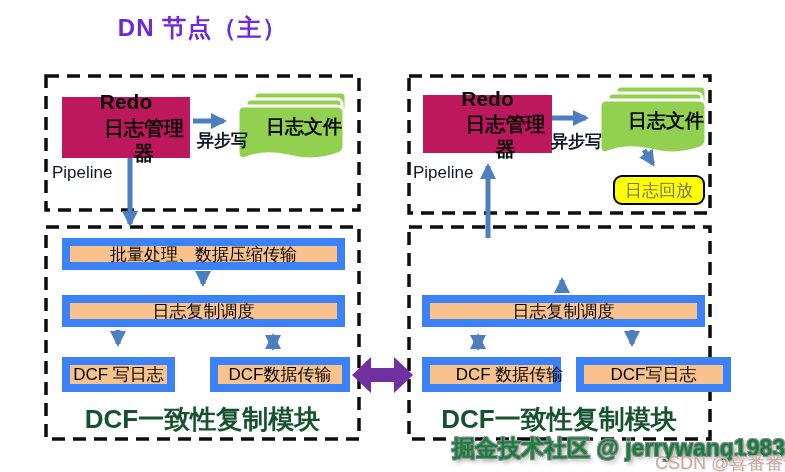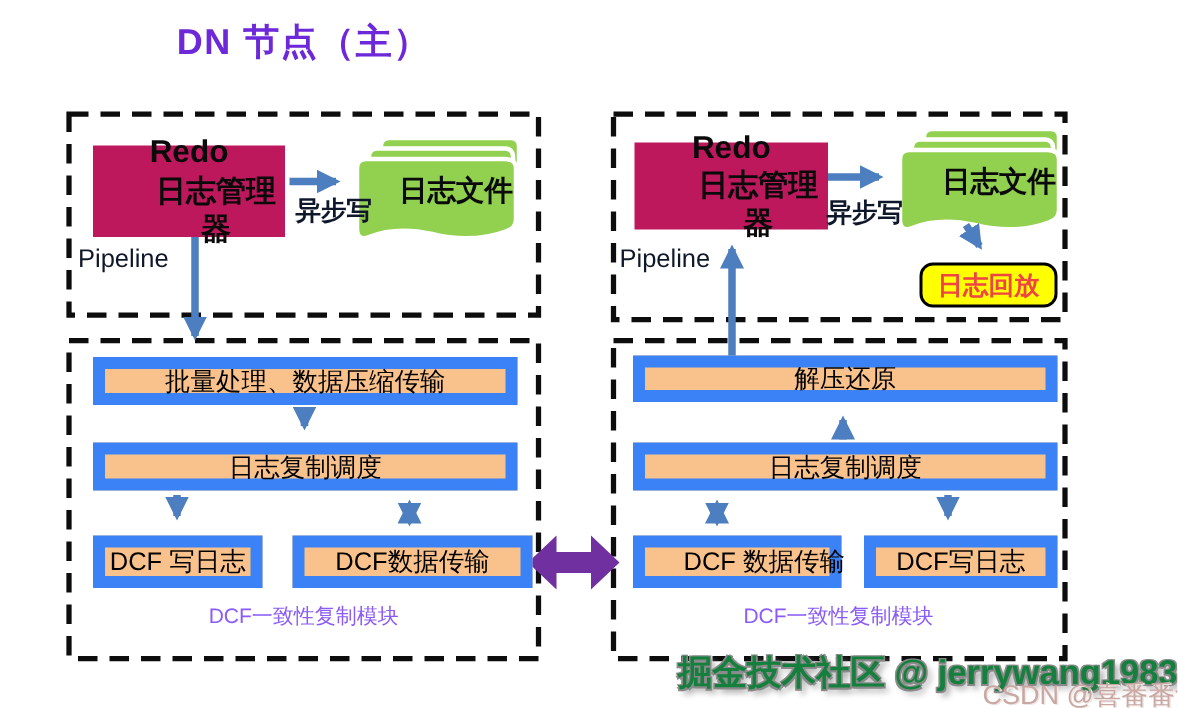--- a/index.html
+++ b/index.html
@@ -18,23 +18,23 @@
   .blue-box .l2{font-size:20px;font-weight:bold;color:#0a0a0a;margin-left:36px;}
   .orange-box{
     background:#f9c28d;border:8px solid #3b82f6;display:flex;align-items:center;justify-content:center;
     font-size:17px;color:#000;z-index:3;white-space:nowrap;
   }
   .small-label{font-size:17px;color:#0f172a;z-index:3;white-space:nowrap;}
   .bold-label{font-weight:600;}
   .green-label{font-size:19px;font-weight:bold;text-align:right;z-index:3;color:#0a0a0a;}
   .yellow-box{
     background:#ffff00;border:2.5px solid #000;border-radius:9px;display:flex;align-items:center;justify-content:center;
-    font-size:17px;font-weight:bold;z-index:3;color:#ef4444;
+    font-size:17px;font-weight:normal;z-index:3;color:#737373;
   }
-  .module-label{font-size:14px;font-weight:normal;text-align:center;z-index:3;color:#8b5cf6;}
+  .module-label{font-size:26px;font-weight:bold;text-align:center;z-index:3;color:#14532d;}
   .wm-juejin{
     z-index:6;font-size:23px;font-weight:bold;color:#15803d;white-space:nowrap;
     text-shadow:-1px -1px 0 #8a8a8a,1px -1px 0 #8a8a8a,-1px 1px 0 #8a8a8a,1px 1px 0 #8a8a8a,3px 3px 4px #9a9a9a;
   }
   .wm-csdn{
     z-index:6;font-size:18px;color:#c9a8a3;white-space:nowrap;
     text-shadow:1px 1px 0 #efe6e3;
   }
 </style>
 </head>
@@ -90,34 +90,33 @@
     <span class="l1">Redo</span>
     <span class="l2">日志管理器</span>
   </div>
   <div class="abs small-label bold-label" style="left:197px;top:129px;">异步写</div>
   <div class="abs green-label" style="left:240px;top:114px;width:102px;">日志文件</div>
   <div class="abs small-label" style="left:52px;top:163px;">Pipeline</div>
 
   <div class="abs orange-box" style="left:62px;top:238px;width:283px;height:32px;">批量处理、数据压缩传输</div>
   <div class="abs orange-box" style="left:62px;top:295px;width:283px;height:32px;">日志复制调度</div>
   <div class="abs orange-box" style="left:62px;top:357px;width:113px;height:35px;text-align:center;">DCF 写日志</div>
-  <div class="abs orange-box" style="left:195px;top:357px;width:160px;height:35px;">DCF数据传输</div>
+  <div class="abs orange-box" style="left:210px;top:357px;width:140px;height:35px;">DCF数据传输</div>
   <div class="abs module-label" style="left:45px;top:402px;width:315px;">DCF一致性复制模块</div>
 
   <div class="abs blue-box" style="left:423px;top:95px;width:129px;height:58px;">
     <span class="l1">Redo</span>
     <span class="l2">日志管理器</span>
   </div>
   <div class="abs small-label bold-label" style="left:551px;top:130px;">异步写</div>
   <div class="abs green-label" style="left:602px;top:108px;width:102px;">日志文件</div>
   <div class="abs small-label" style="left:413px;top:163px;">Pipeline</div>
   <div class="abs yellow-box" style="left:613px;top:175px;width:92px;height:30px;">日志回放</div>
 
-  <div class="abs orange-box" style="left:422px;top:237px;width:283px;height:31px;">解压还原</div>
   <div class="abs orange-box" style="left:422px;top:295px;width:283px;height:32px;">日志复制调度</div>
   <div class="abs orange-box" style="left:422px;top:357px;width:139px;height:35px;padding-left:36px;">DCF 数据传输</div>
-  <div class="abs orange-box" style="left:576px;top:357px;width:129px;height:35px;">DCF写日志</div>
+  <div class="abs orange-box" style="left:576px;top:357px;width:155px;height:35px;">DCF写日志</div>
   <div class="abs module-label" style="left:408px;top:402px;width:302px;">DCF一致性复制模块</div>
 
   <div class="abs wm-juejin" style="left:452px;top:433px;">掘金技术社区 @ jerrywang1983</div>
   <div class="abs wm-csdn" style="left:655px;top:451px;">CSDN @喜番番紫</div>
 
 </div>
 
 </body></html>

